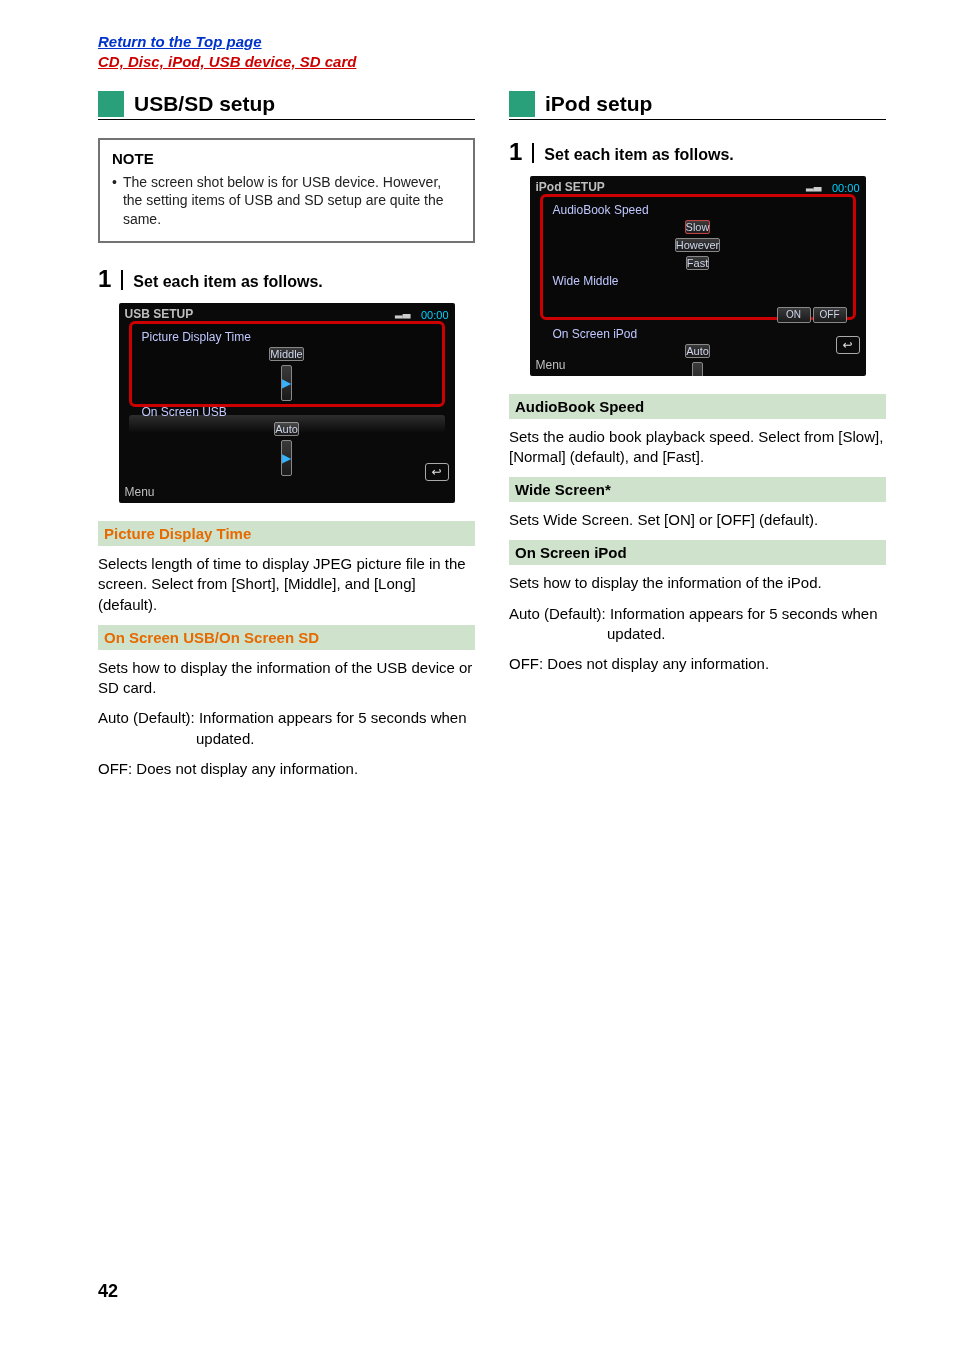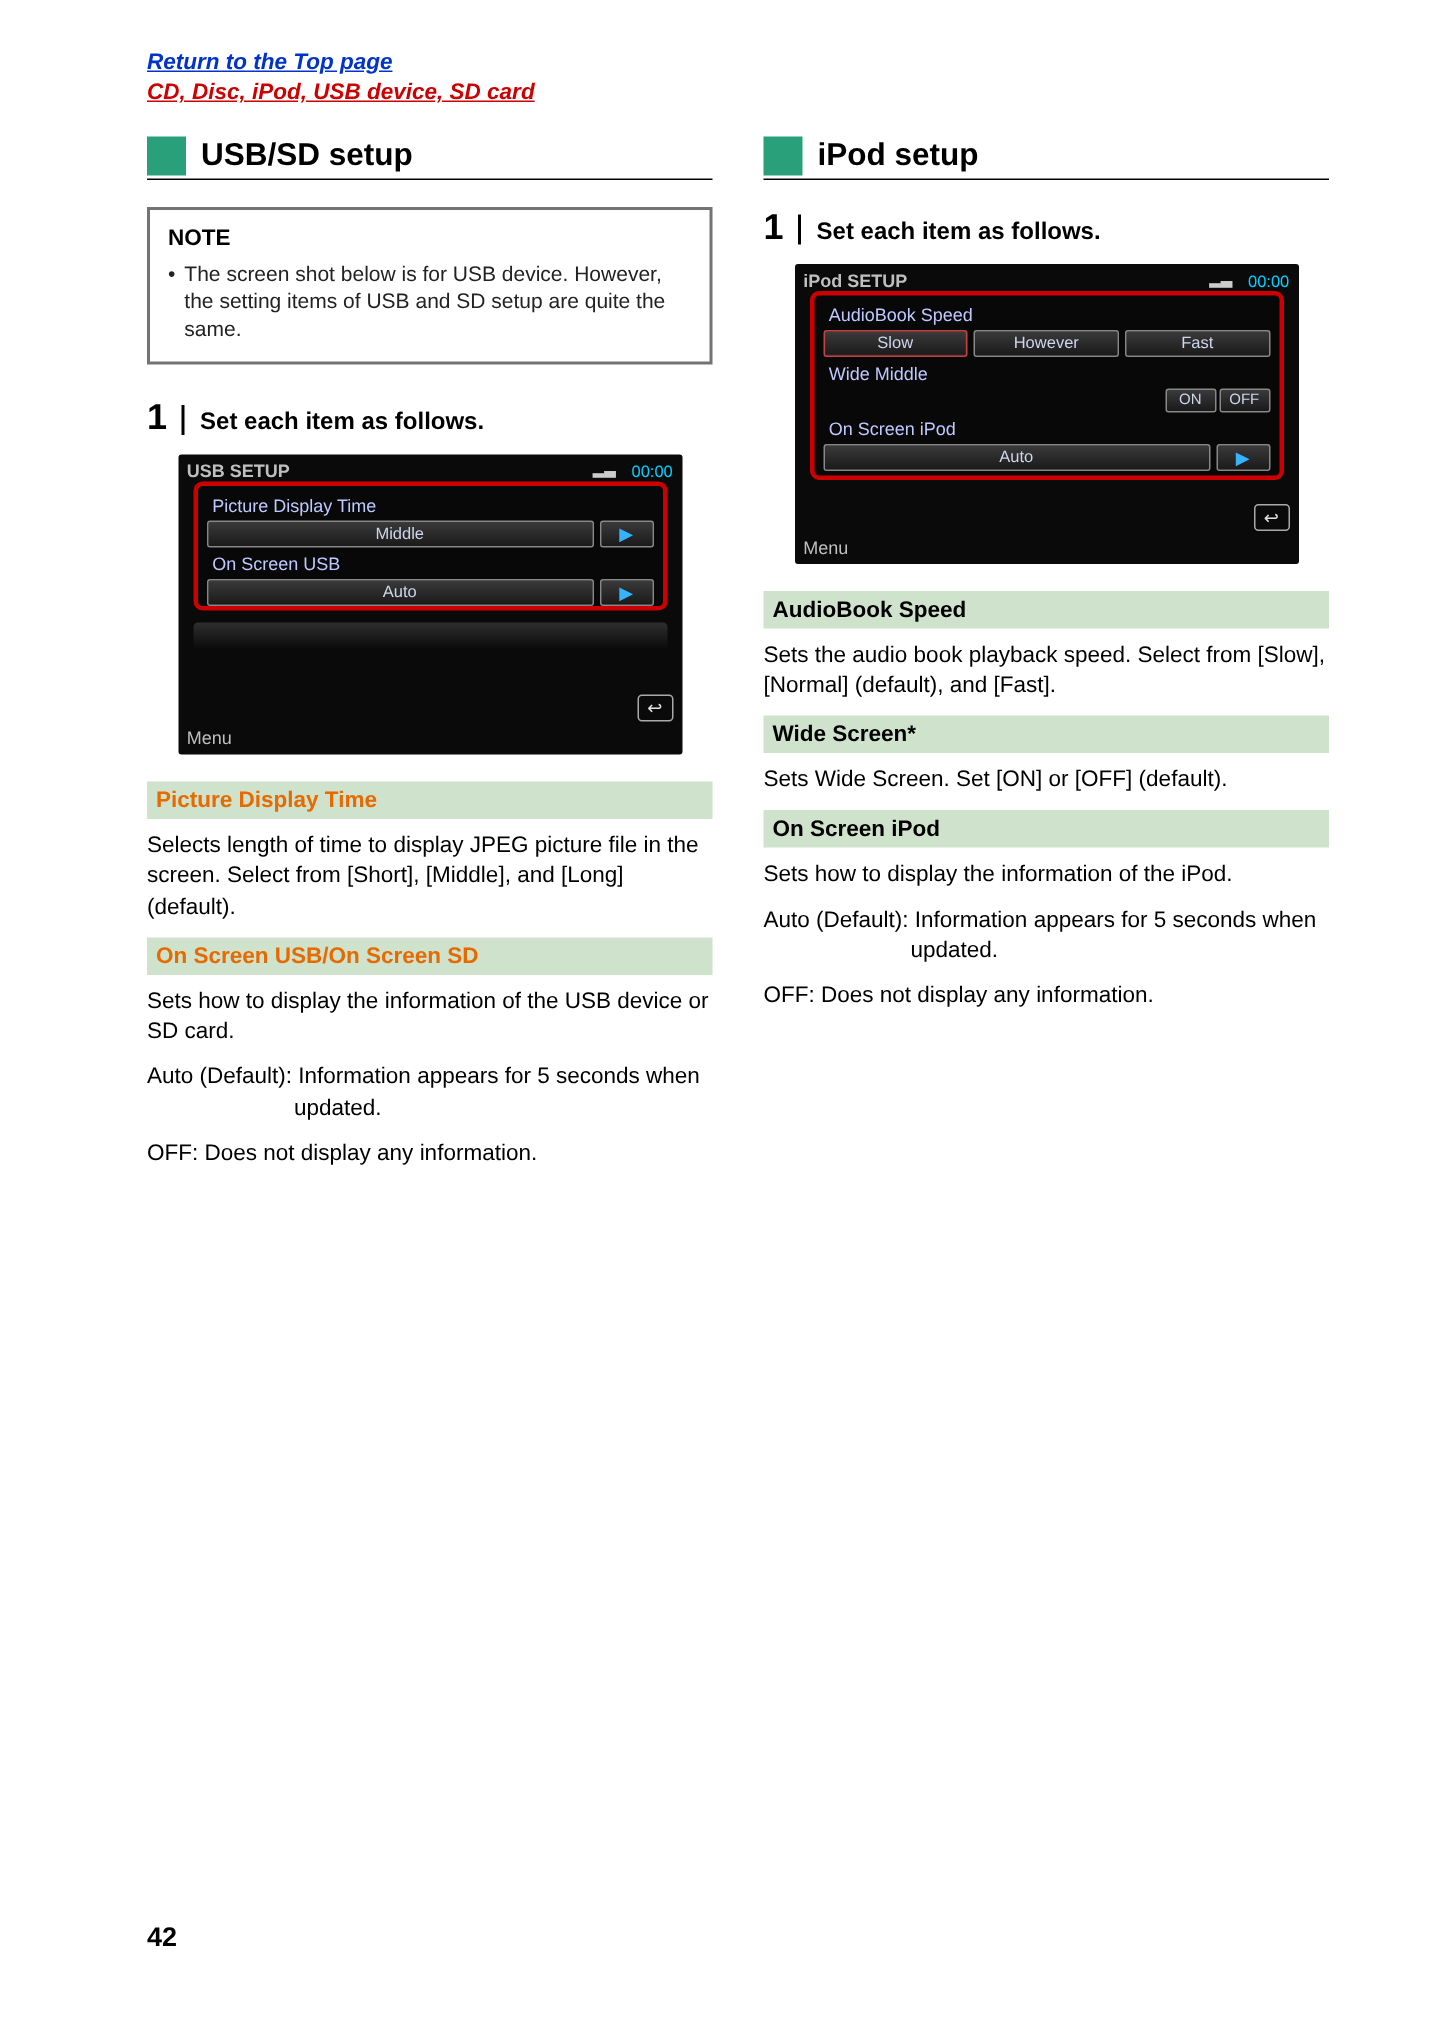--- a/index.html
+++ b/index.html
@@ -87,31 +87,31 @@
     width: 24px; height: 18px; border: 1px solid #aaa; border-radius: 3px;
     display:flex;align-items:center;justify-content:center;
   }
   .red-frame {
     position: absolute; left: 10px; right: 10px; top: 18px;
     border: 3px solid #cc0000; border-radius: 6px;
     padding: 4px 6px 8px;
     background: rgba(0,0,0,0.2);
   }
   .opt-label { color: #bfc8ff; font-size: 12px; margin: 2px 0 3px 4px; }
-  .opt-row { display:flex; align-items:center; gap:4px; margin-bottom: 4px; }
+  .opt-row { display:flex; align-items:center; gap:4px; margin-bottom: 4px; flex-direction: column; }
   .seg {
     flex:1; height:18px; border:1px solid #888; border-radius:2px;
     background: linear-gradient(#3a3a3a,#1a1a1a);
     display:flex;align-items:center;justify-content:center;
     color:#cfd6ec; font-size:11px;
   }
   .seg.sel { border-color:#b44; box-shadow:0 0 1px #b44 inset; }
   .seg.wide { flex:3; }
   .tog { display:flex; gap:2px; margin-left:auto; }
-  .tog .seg { flex:0 0 34px; font-size:10px; height:16px; }
+  .tog .seg { flex:0 0 34px; font-size:10px; height:16px;margin-top:12px; }
   .play-btn {
     flex:0 0 36px; height:18px; border:1px solid #888; border-radius:2px;
     background: linear-gradient(#3a3a3a,#1a1a1a);
     display:flex;align-items:center;justify-content:center;
     color:#36b3ff;
   }
   .gloss {
     position:absolute; left:10px; right:10px; height:18px;
     background: linear-gradient(rgba(255,255,255,0.15),rgba(255,255,255,0));
     border-radius: 3px;

